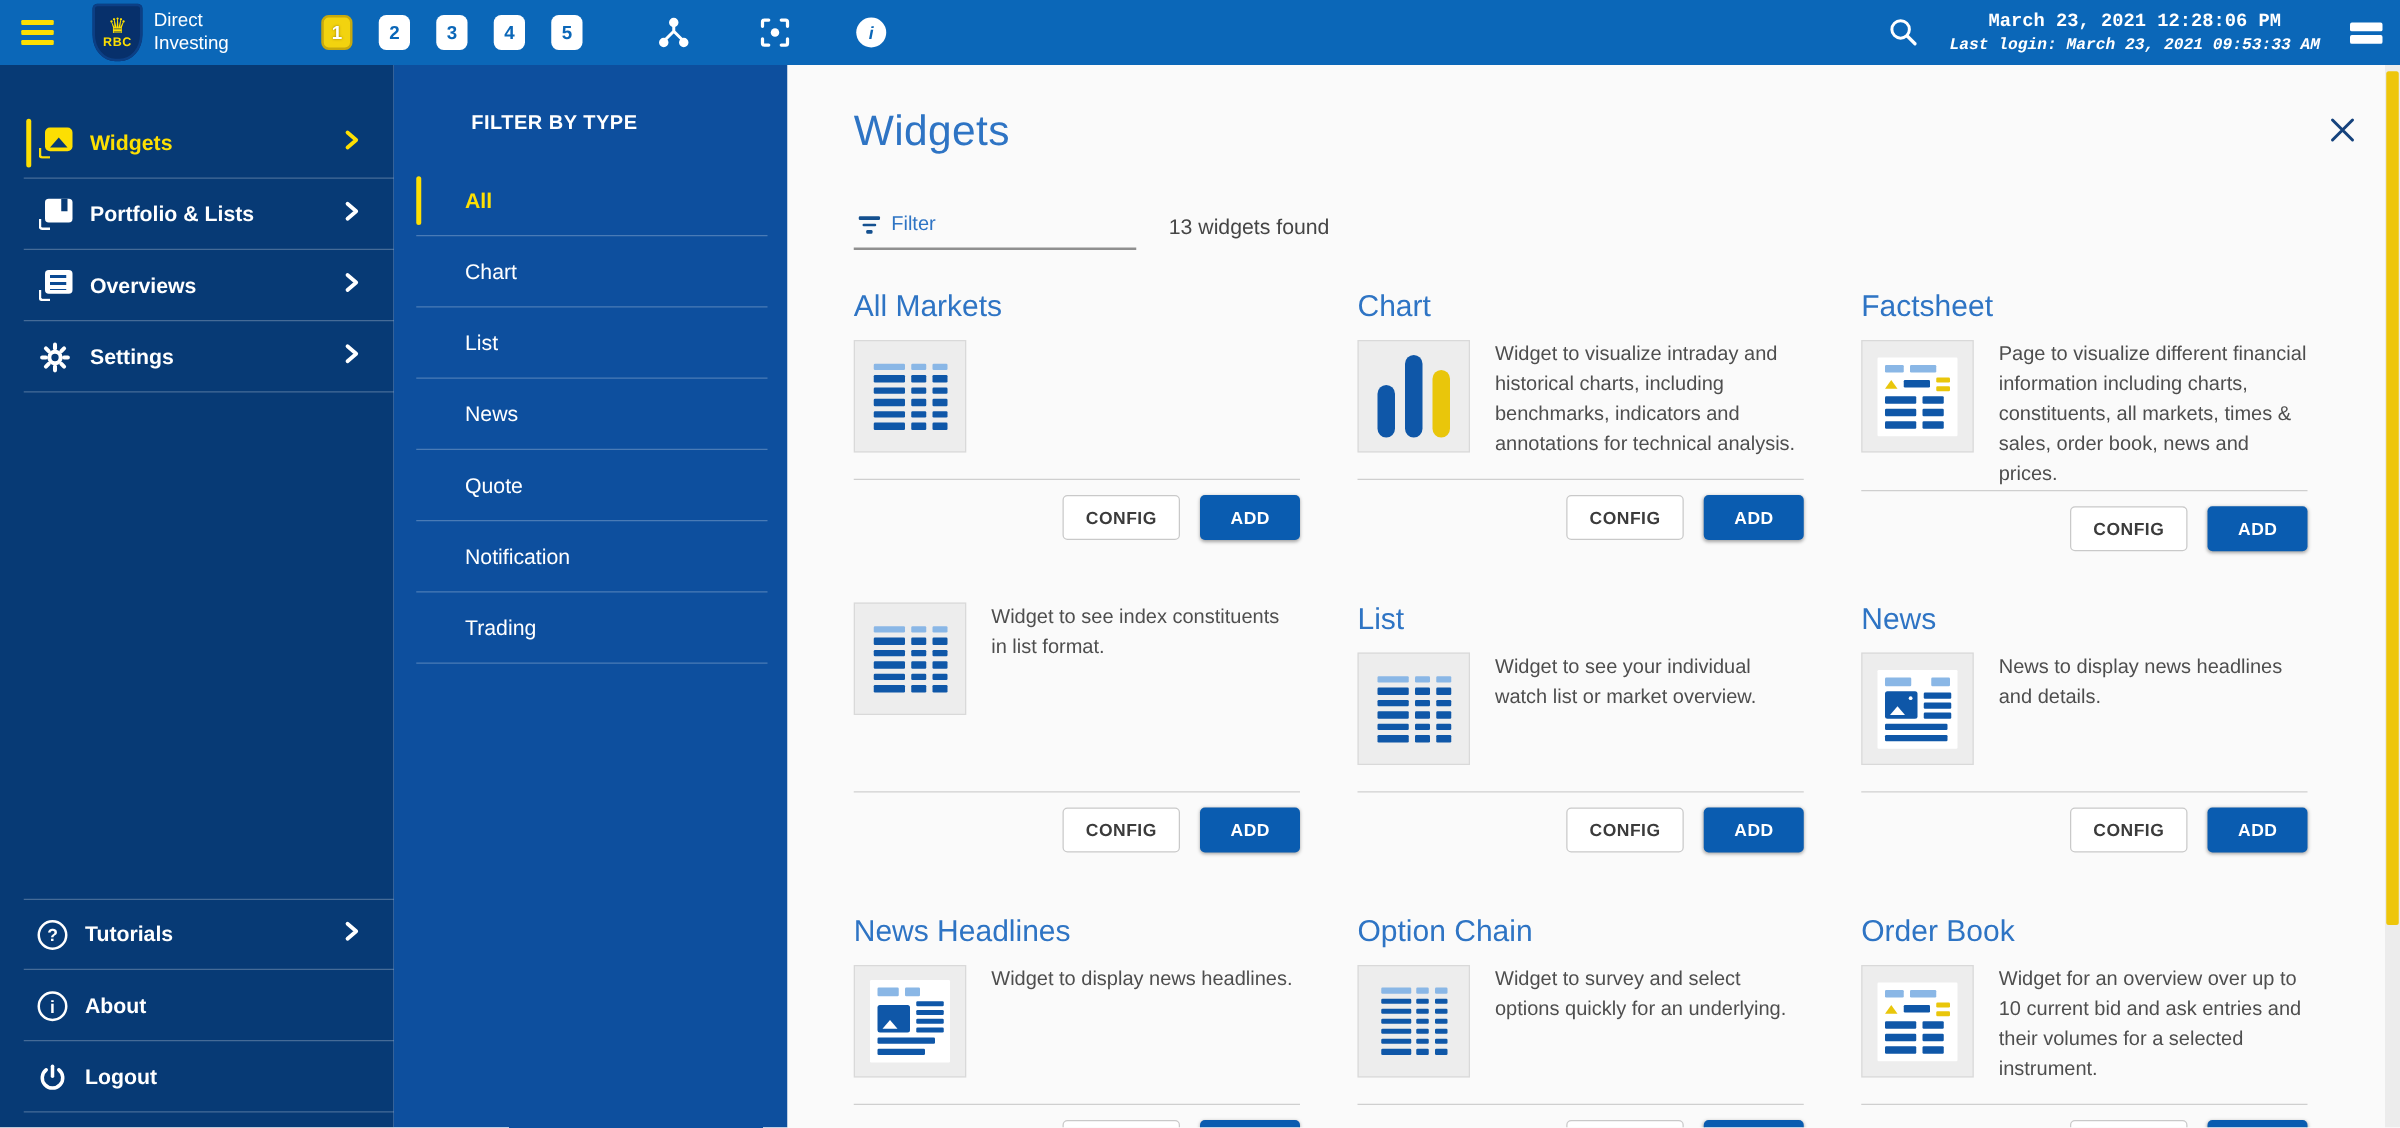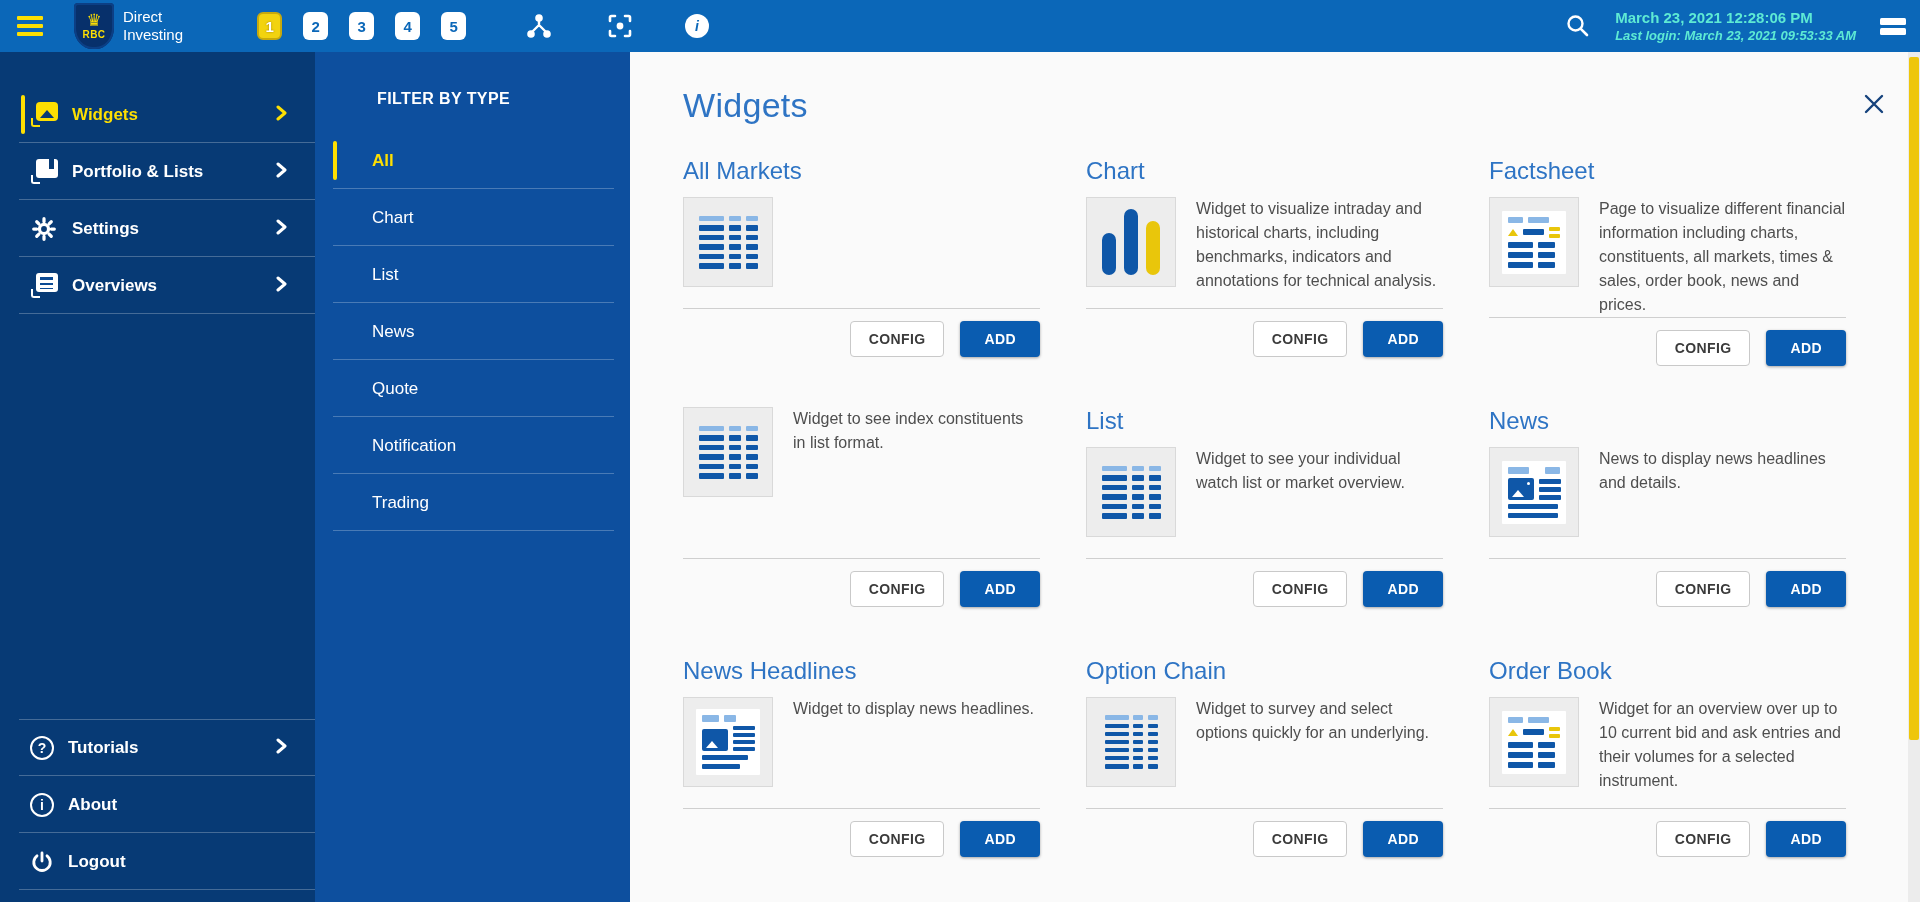--- a/index.html
+++ b/index.html
@@ -30,21 +30,21 @@
   .brand-name{color:#fff;font-size:15px;line-height:1.2;font-weight:400;}
   .tabs{display:flex;gap:21px;margin-left:74px;}
   .wtab{width:25px;height:28px;border-radius:6px;background:#fff;color:var(--topbar);font-weight:700;font-size:15px;display:flex;align-items:center;justify-content:center;border:none;cursor:pointer;}
   .wtab.active{background:#f2d30f;border:2px solid #c7a90d;color:#fff;text-shadow:0 0 2px rgba(120,95,0,.8);}
   .tb-icon{background:none;border:none;cursor:pointer;display:flex;align-items:center;justify-content:center;}
   .tb-tools{margin-left:60px;}
   .tb-focus{margin-left:55px;}
   .tb-info{margin-left:52px;}
   .info-bubble{width:24px;height:24px;border-radius:50%;background:#fff;color:var(--topbar);font-weight:700;font-size:14px;display:flex;align-items:center;justify-content:center;font-style:italic;}
   .tb-right{margin-left:auto;display:flex;align-items:center;gap:24px;padding-right:14px;}
-  .clockbox{text-align:left;color:#5eead4;}
+  .clockbox{text-align:center;color:#ffffff;font-family:Liberation Mono, monospace;}
   .clock-line1{font-size:15px;font-weight:700;}
   .clock-line2{font-size:13px;font-weight:700;font-style:italic;margin-top:2px;}
   .flagbox{display:flex;flex-direction:column;gap:3px;background:none;border:none;cursor:pointer;}
   .flagbox i{display:block;width:26px;height:7px;background:#fff;border-radius:1.5px;}
 
   
   .bodyrow{flex:1;display:flex;min-height:0;position:relative;}
 
   
   .sidebar{width:315px;background:var(--sidebar);display:flex;flex-direction:column;padding-top:34px;flex-shrink:0;}
@@ -221,43 +221,43 @@
         <span class="sb-icon ic-book ic-portfolio">
             <span class="back"></span>
             <span class="front"></span>
           </span>
         <span class="lbl">Portfolio &amp; Lists</span>
         <span class="chev"><svg width="12" height="18" viewBox="0 0 12 18">
               <path d="M3 3l7 6-7 6" stroke="#fff" stroke-width="3" fill="none" stroke-linecap="round" stroke-linejoin="round"></path>
             </svg></span>
       </div>
       <div class="nav-item">
+        <span class="sb-icon ic-book ic-overviews">
+            <span class="back"></span>
+            <span class="front"></span>
+          </span>
+        <span class="lbl">Overviews</span>
+        <span class="chev"><svg width="12" height="18" viewBox="0 0 12 18">
+              <path d="M3 3l7 6-7 6" stroke="#fff" stroke-width="3" fill="none" stroke-linecap="round" stroke-linejoin="round"></path>
+            </svg></span>
+      </div>
+      <div class="nav-item">
         <span class="sb-icon" style="display:flex;align-items:center;justify-content:center;">
           <svg width="26" height="26" viewBox="0 0 24 24">
               <g stroke="#fff" stroke-width="3" stroke-linecap="round">
                 <circle cx="12" cy="12" r="4.2" fill="none"></circle>
                 <path d="M12 2.5v2.8M12 18.7v2.8M2.5 12h2.8M18.7 12h2.8M5.3 5.3l2 2M16.7 16.7l2 2M18.7 5.3l-2 2M7.3 16.7l-2 2"></path>
               </g>
             </svg>
         </span>
         <span class="lbl">Settings</span>
         <span class="chev"><svg width="12" height="18" viewBox="0 0 12 18">
               <path d="M3 3l7 6-7 6" stroke="#fff" stroke-width="3" fill="none" stroke-linecap="round" stroke-linejoin="round"></path>
             </svg></span>
       </div>
-      <div class="nav-item">
-        <span class="sb-icon ic-book ic-overviews">
-            <span class="back"></span>
-            <span class="front"></span>
-          </span>
-        <span class="lbl">Overviews</span>
-        <span class="chev"><svg width="12" height="18" viewBox="0 0 12 18">
-              <path d="M3 3l7 6-7 6" stroke="#fff" stroke-width="3" fill="none" stroke-linecap="round" stroke-linejoin="round"></path>
-            </svg></span>
-      </div>
 
       <div class="sidebar-bottom">
         <div class="nav-item">
           <span class="circle-ic">?</span>
           <span class="lbl">Tutorials</span>
           <span class="chev"><svg width="12" height="18" viewBox="0 0 12 18">
                 <path d="M3 3l7 6-7 6" stroke="#fff" stroke-width="3" fill="none" stroke-linecap="round" stroke-linejoin="round"></path>
               </svg></span>
         </div>
         <div class="nav-item">
@@ -305,20 +305,31 @@
     </aside>
 
     <main class="main">
       <button class="close-btn">
         <svg width="24" height="24" viewBox="0 0 24 24">
             <path d="M4 4l16 16M20 4L4 20" stroke="#15427c" stroke-width="2.4" stroke-linecap="round"></path>
           </svg>
       </button>
       <h1 class="page-title">Widgets</h1>
 
+      <div class="searchrow">
+        <div class="filter-wrap">
+          <span class="funnel">
+              <i></i>
+              <i></i>
+              <i></i>
+            </span>
+          <input type="text" placeholder="Filter" style="">
+        </div>
+        <div class="results">13 widgets found</div>
+      </div>
 
       <div class="cards">
 
         <section class="card">
           <h2 class="card-title">All Markets</h2>
           <div class="card-media">
             <div class="wicon">
               <div class="g-list">
                   <i></i>
                   <i></i>

